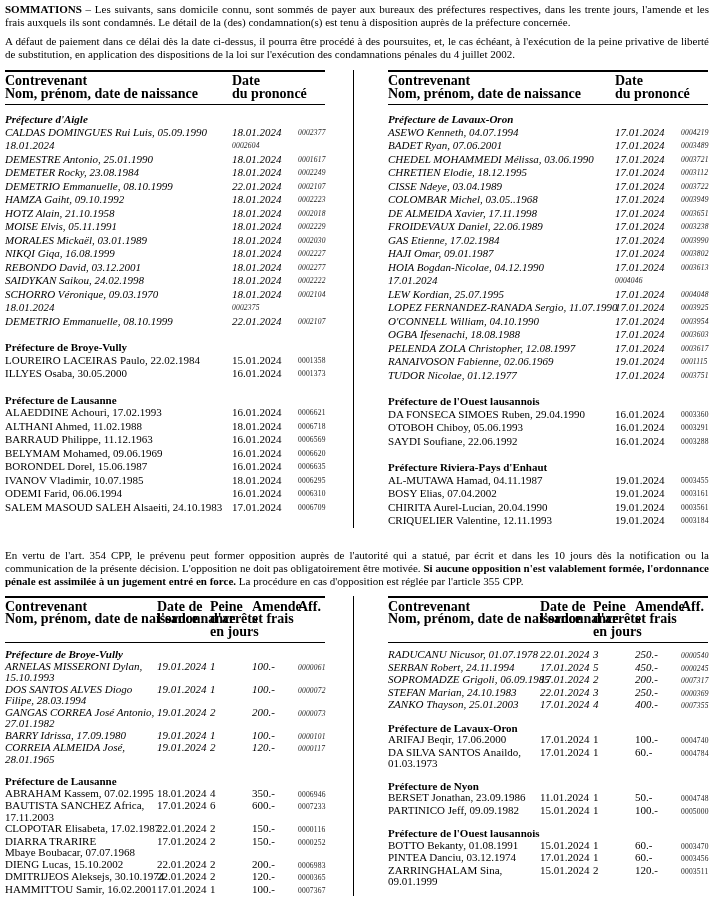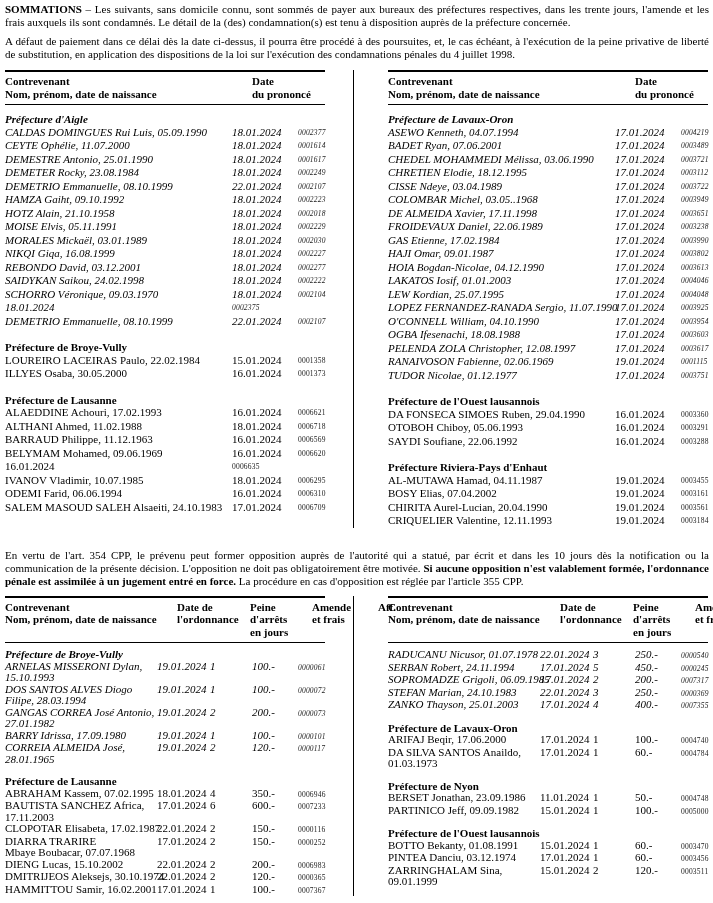--- a/index.html
+++ b/index.html
@@ -15,21 +15,21 @@
 
   .zone { display:flex; align-items:stretch; }
   .zone1 { margin-top:9px; }
   .zone2 { margin-top:8px; }
   .col-l { width:320px; flex:0 0 320px; }
   .col-r { width:320px; flex:0 0 320px; }
   .vdiv { width:1px; flex:0 0 1px; background:#000; margin-left:28px; margin-right:34px; }
 
   .thead {
     border-top:2px solid #000; border-bottom:1.5px solid #000;
-    padding:3px 0 4px 0; font-weight:bold; font-size:11px; line-height:12.5px;gap:20px;
+    padding:3px 0 4px 0; font-weight:bold; font-size:14px; line-height:12.5px;
   }
   .th { white-space:pre; }
 
   .t1-grid { display:grid; grid-template-columns:227px 66px 1fr; }
   .t2-grid { display:grid; grid-template-columns:152px 53px 42px 46px 1fr; }
 
   .rows { padding-top:8px; font-size:11px; line-height:12.5px; }
   .t2 .rows { padding-top:6px; line-height:11.5px; }
   .section { margin-top:13px; }
   .section:first-child { margin-top:0;font-style:italic; }
@@ -46,43 +46,42 @@
   .sig { margin-top:21px; }
   .sig .intro { margin-bottom:5px; }
 </style>
 </head>
 <body>
 
 <div class="page">
 
   <p class="intro"><span class="lead">SOMMATIONS</span>
     <span>– Les suivants, sans domicile connu, sont sommés de payer aux bureaux des préfectures respectives, dans les trente jours, l'amende et les frais auxquels ils sont condamnés. Le détail de la (des) condamnation(s) est tenu à disposition auprès de la préfecture concernée.</span></p>
-  <p class="intro">A défaut de paiement dans ce délai dès la date ci-dessus, il pourra être procédé à des poursuites, et, le cas échéant, à l'exécution de la peine privative de liberté de substitution, en application des dispositions de la loi sur l'exécution des condamnations pénales du 4 juillet 1998.</p>
+  <p class="intro">A défaut de paiement dans ce délai dès la date ci-dessus, il pourra être procédé à des poursuites, et, le cas échéant, à l'exécution de la peine privative de liberté de substitution, en application des dispositions de la loi sur l'exécution des condamnations pénales du 4 juillet 2002.</p>
 
   <div class="zone zone1 t1">
     <div class="col-l">
       <div class="thead t1-grid">
         <div class="th">Contrevenant
 Nom, prénom, date de naissance</div>
         <div class="th">Date
 du prononcé</div>
         <div></div>
       </div>
       <div class="rows" id="t1-left">
           <div class="section">
             <div class="prefecture">Préfecture d'Aigle</div>
             <div class="row t1-grid">
               <span class="c-name">CALDAS DOMINGUES Rui Luis, 05.09.1990</span>
               <span class="c-date">18.01.2024</span>
               <span class="c-ref">0002377</span>
             </div>
             <div class="row t1-grid">
-              <span class="c-name">CEYTE Ophélie, 11.07.2000</span>
-              <span class="c-date">18.01.2024</span>
-              <span class="c-ref">0001614</span>
+              <span class="c-date">18.01.2024</span>
+              <span class="c-ref">0002604</span>
             </div>
             <div class="row t1-grid">
               <span class="c-name">DEMESTRE Antonio, 25.01.1990</span>
               <span class="c-date">18.01.2024</span>
               <span class="c-ref">0001617</span>
             </div>
             <div class="row t1-grid">
               <span class="c-name">DEMETER Rocky, 23.08.1984</span>
               <span class="c-date">18.01.2024</span>
               <span class="c-ref">0002249</span>
@@ -171,20 +170,21 @@
               <span class="c-name">BARRAUD Philippe, 11.12.1963</span>
               <span class="c-date">16.01.2024</span>
               <span class="c-ref">0006569</span>
             </div>
             <div class="row t1-grid">
               <span class="c-name">BELYMAM Mohamed, 09.06.1969</span>
               <span class="c-date">16.01.2024</span>
               <span class="c-ref">0006620</span>
             </div>
             <div class="row t1-grid">
+              <span class="c-name">BORONDEL Dorel, 15.06.1987</span>
               <span class="c-date">16.01.2024</span>
               <span class="c-ref">0006635</span>
             </div>
             <div class="row t1-grid">
               <span class="c-name">IVANOV Vladimir, 10.07.1985</span>
               <span class="c-date">18.01.2024</span>
               <span class="c-ref">0006295</span>
             </div>
             <div class="row t1-grid">
               <span class="c-name">ODEMI Farid, 06.06.1994</span>
@@ -260,21 +260,20 @@
               <span class="c-name">HAJI Omar, 09.01.1987</span>
               <span class="c-date">17.01.2024</span>
               <span class="c-ref">0003802</span>
             </div>
             <div class="row t1-grid">
               <span class="c-name">HOIA Bogdan-Nicolae, 04.12.1990</span>
               <span class="c-date">17.01.2024</span>
               <span class="c-ref">0003613</span>
             </div>
             <div class="row t1-grid">
-              <span class="c-name">LAKATOS Iosif, 01.01.2003</span>
               <span class="c-date">17.01.2024</span>
               <span class="c-ref">0004046</span>
             </div>
             <div class="row t1-grid">
               <span class="c-name">LEW Kordian, 25.07.1995</span>
               <span class="c-date">17.01.2024</span>
               <span class="c-ref">0004048</span>
             </div>
             <div class="row t1-grid">
               <span class="c-name">LOPEZ FERNANDEZ-RANADA Sergio, 11.07.1990</span>

